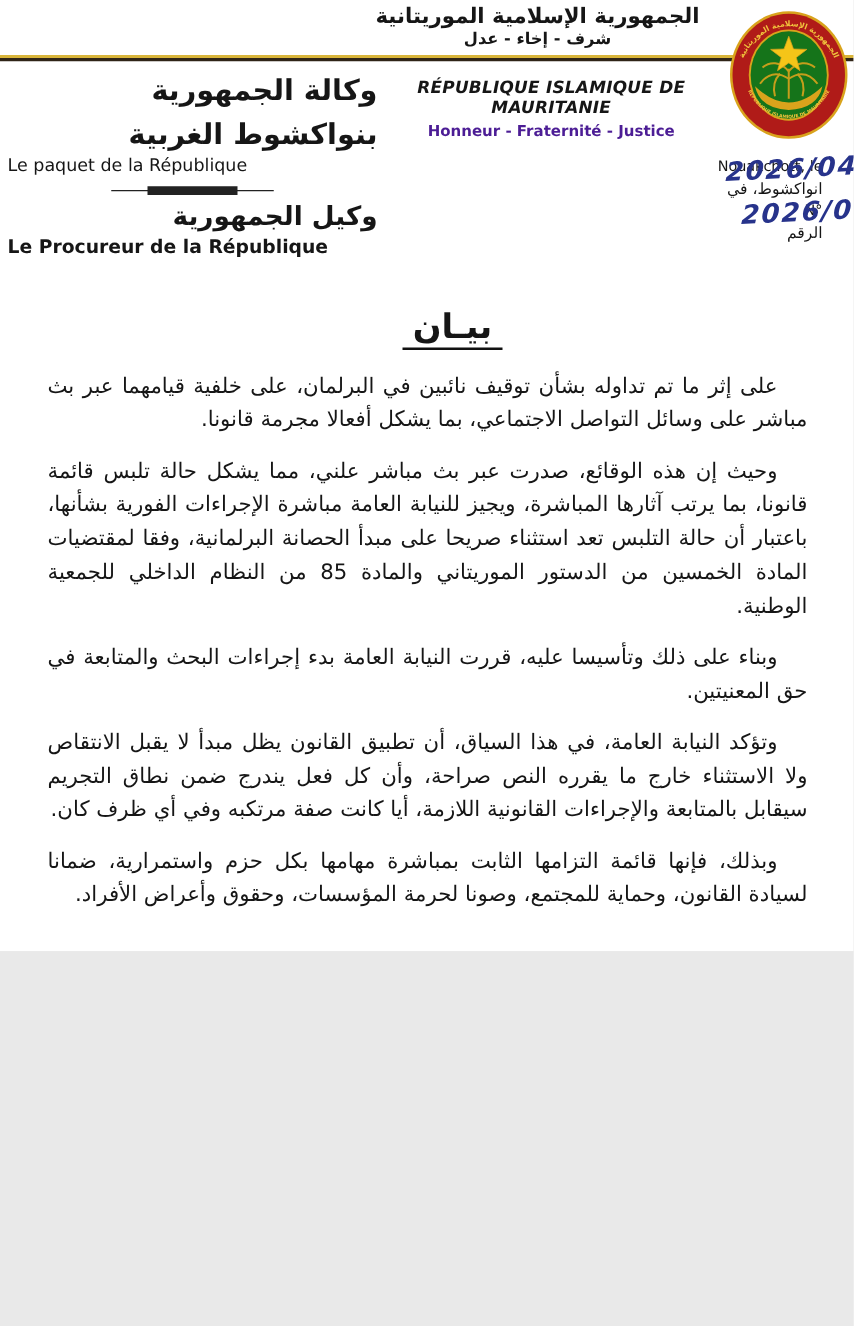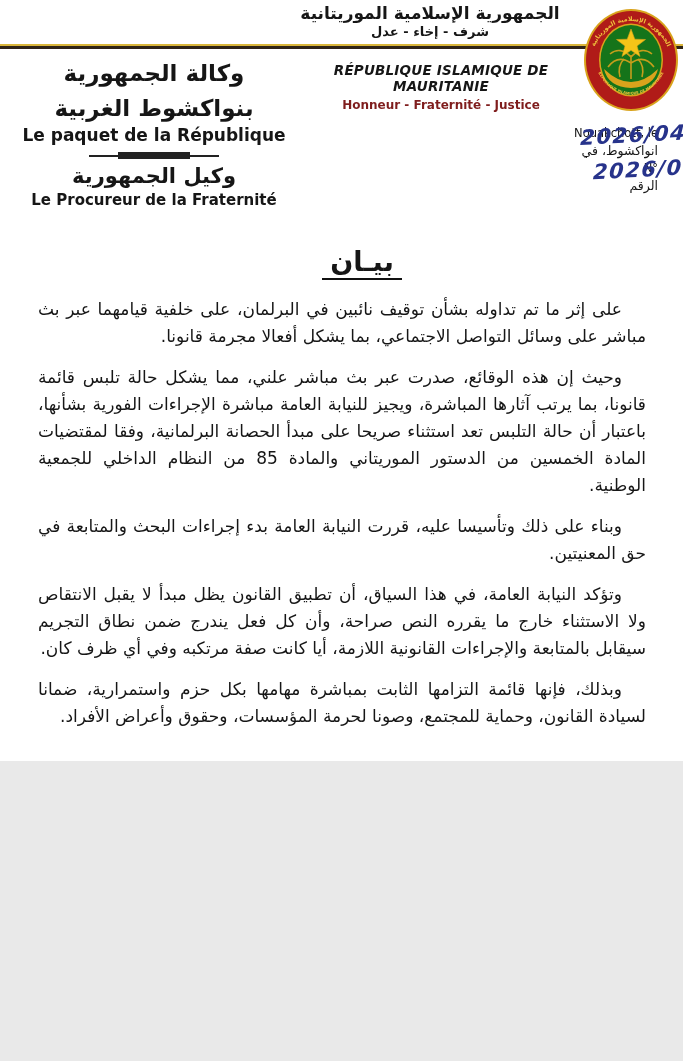--- a/index.html
+++ b/index.html
@@ -7,31 +7,31 @@
     position:relative;width:683px;height:761px;margin:0 auto;
     background:#ffffff;overflow:hidden;
     font-family:"DejaVu Sans","Liberation Sans",sans-serif;color:#161616;
   }
   
   .top-center{position:absolute;left:280px;top:3px;width:300px;text-align:center;}
   .top-center .country-ar{font-size:17px;font-weight:bold;direction:rtl;}
   .top-center .motto-ar{font-size:13px;font-weight:bold;direction:rtl;margin-top:1px;}
   .header-rule{position:absolute;left:0;top:44px;width:683px;height:5px;
     background:linear-gradient(#d9b53a 0 45%,#2f2417 45% 100%);}
-  .left-block{position:absolute;left:6px;top:56px;width:296px;text-align:center;}
+  .left-block{position:absolute;left:6px;top:56px;width:296px;}
   .left-block .office-ar{font-size:23px;font-weight:bold;direction:rtl;line-height:1.5;}
-  .left-block .office-fr{font-size:17px;font-weight:bold;line-height:1.25;}
+  .left-block .office-fr{font-size:14px;font-weight:normal;line-height:1.25;}
   .lb-divider{position:relative;width:130px;height:7px;margin:6px auto 5px auto;}
   .lb-divider .thin{position:absolute;left:0;top:3px;width:100%;height:1.5px;background:#222;}
   .lb-divider .thick{position:absolute;left:29px;top:0;width:72px;height:7px;background:#222;}
   .left-block .role-ar{font-size:21px;font-weight:bold;direction:rtl;margin-top:2px;}
   .left-block .role-fr{font-size:15px;font-weight:bold;margin-top:3px;}
   .center-block{position:absolute;left:308px;top:62px;width:266px;text-align:center;}
   .center-block .country-fr{font-size:13.5px;font-weight:bold;letter-spacing:.2px;font-style:italic;}
-  .center-block .motto-fr{font-size:12px;font-weight:bold;margin-top:4px;color:#7f1d1d;}
+  .center-block .motto-fr{font-size:12px;font-weight:bold;margin-top:4px;color:#4c1d95;}
   
   .ref-block{position:absolute;left:358px;top:126px;width:300px;font-size:11.5px;}
   .ref-row{display:flex;align-items:flex-end;direction:ltr;height:26px;margin-bottom:9px;flex-direction:column;}
   .ref-row .lbl-fr{white-space:nowrap;padding-bottom:2px;}
   .ref-row .leader{flex:1;position:relative;border-bottom:1.6px dotted #9a9a9a;margin:0 4px;height:22px;}
   .ref-row .lbl-ar{white-space:nowrap;direction:rtl;font-size:12.5px;padding-bottom:2px;padding-left:28px;}
   .handwriting{
     position:absolute;left:50%;bottom:-4px;transform:translateX(-50%) rotate(-3deg) skewX(-6deg);
     font-size:21px;font-weight:bold;font-style:italic;color:#27338b;
     letter-spacing:1.5px;white-space:nowrap;
@@ -65,21 +65,21 @@
   <div class="header-rule"></div>
 
   <div class="left-block">
     <div class="office-ar">وكالة الجمهورية بنواكشوط الغربية</div>
     <div class="office-fr">Le paquet de la République</div>
     <div class="lb-divider">
         <span class="thin"></span>
         <span class="thick"></span>
       </div>
     <div class="role-ar">وكيل الجمهورية</div>
-    <div class="role-fr">Le Procureur de la Fraternité</div>
+    <div class="role-fr">Le Procureur de la République</div>
   </div>
 
   <div class="center-block">
     <div class="country-fr">RÉPUBLIQUE ISLAMIQUE DE MAURITANIE</div>
     <div class="motto-fr">Honneur - Fraternité - Justice</div>
   </div>
 
   <svg class="emblem" viewBox="0 0 98 106">
     <ellipse cx="49" cy="53" rx="47" ry="51" fill="#d9a31c"></ellipse>
     <ellipse cx="49" cy="53" rx="45" ry="49" fill="#b01b18"></ellipse>

